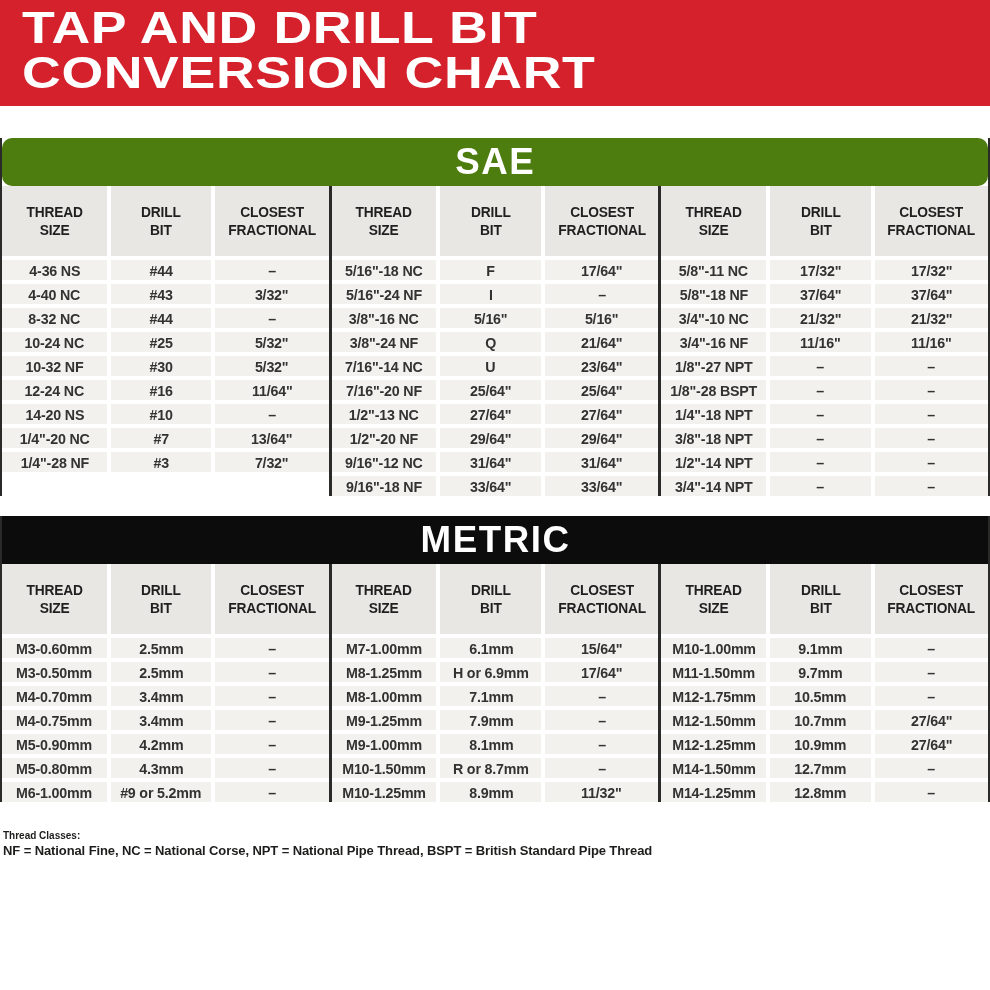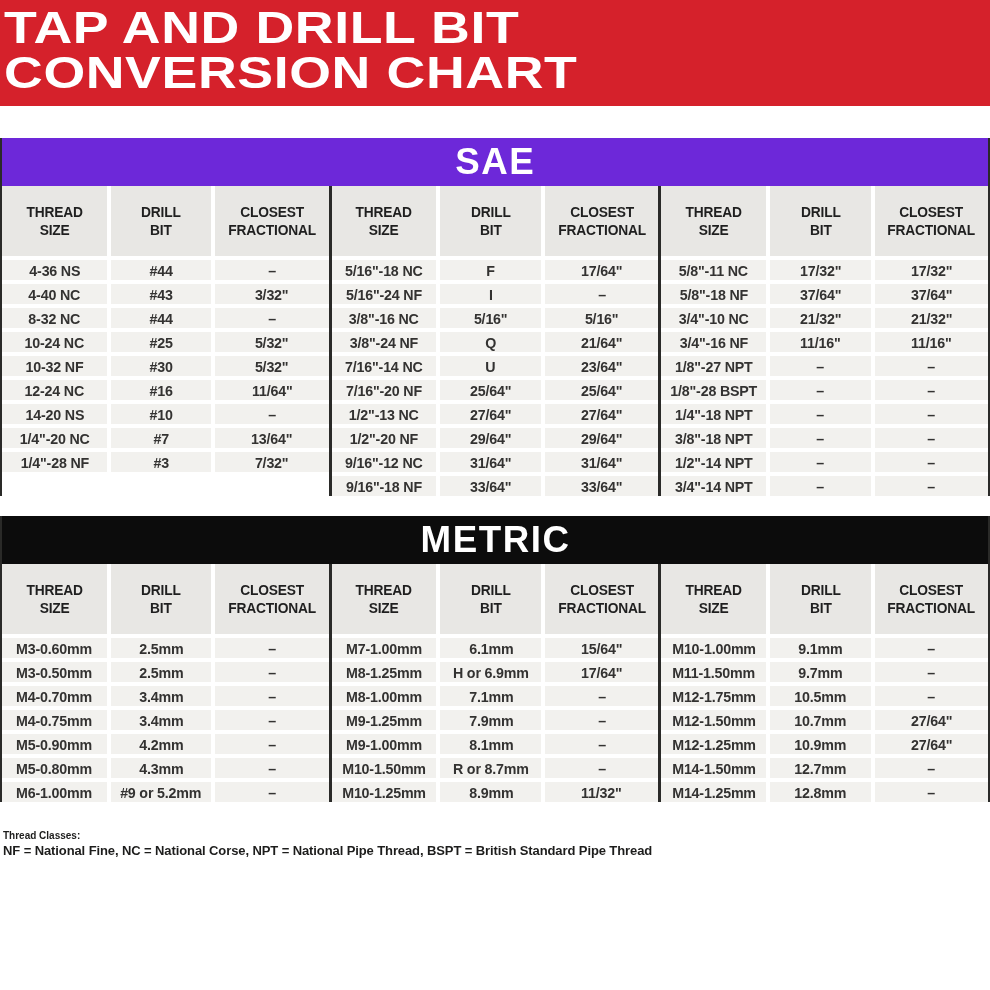--- a/index.html
+++ b/index.html
@@ -7,35 +7,35 @@
   body {
     width: 990px; height: 990px; overflow: hidden;
     background: #ffffff;
     font-family: "Liberation Sans", sans-serif;
   }
 
   
   .masthead {
     height: 106px;
     background: #d5212b;
-    padding: 5px 0 0 4px;
+    padding: 5px 0 0 22px;
   }
   .title { display: flex; flex-direction: column; transform: scaleX(1.22); transform-origin: 0 0; }
   .tline {
     color: #fff; font-weight: bold; font-size: 44px; line-height: 45px;
     letter-spacing: 0.5px; white-space: nowrap;
   }
 
   .gap { height: 32px; background: #fff; }
   .gap-small { height: 20px; }
 
   
   .chart { border-left: 2px solid #2a2a28; border-right: 2px solid #2a2a28; }
   .banner { height: 48px; display: flex; align-items: center; justify-content: center; }
-  .banner-red { background: #6d28d9; }
+  .banner-red { background: #4d7c0f; border-radius: 10px; }
   .banner-black { background: #0c0c0c; }
   .banner-label {
     color: #fff; font-weight: bold; font-size: 36px; letter-spacing: 1.5px;
     display: inline-block; transform: scaleX(1.02);
   }
 
   .groups { display: flex; background: #fff; }
   .group { flex: 1; min-width: 0; }
   .group + .group { border-left: 3px solid #2a2a28; }
 

